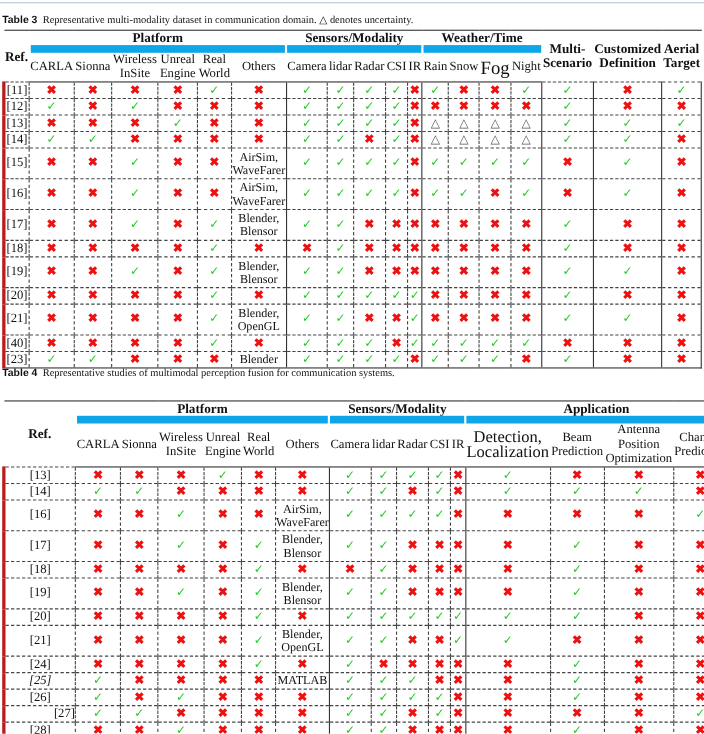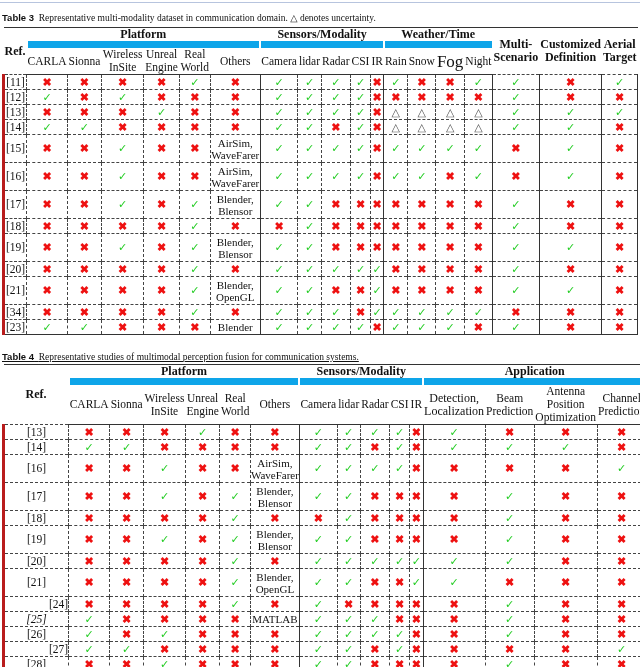--- a/index.html
+++ b/index.html
@@ -297,21 +297,21 @@
         <td><span class="ck">✓</span></td>
         <td class="sep"><span class="cx">✖</span></td>
         <td><span class="cx">✖</span></td>
         <td><span class="cx">✖</span></td>
         <td><span class="cx">✖</span></td>
         <td class="sep"><span class="ck">✓</span></td>
         <td class="sep"><span class="ck">✓</span></td>
         <td class="sep last"><span class="cx">✖</span></td>
       </tr>
       <tr>
-        <td class="ref" style="height: 14px;">[34]</td>
+        <td class="ref" style="height: 14px;">[40]</td>
         <td><span class="cx">✖</span></td>
         <td><span class="cx">✖</span></td>
         <td><span class="cx">✖</span></td>
         <td><span class="cx">✖</span></td>
         <td><span class="ck">✓</span></td>
         <td><span class="cx">✖</span></td>
         <td class="sep"><span class="ck">✓</span></td>
         <td><span class="ck">✓</span></td>
         <td><span class="ck">✓</span></td>
         <td><span class="cx">✖</span></td>
@@ -341,21 +341,21 @@
         <td><span class="ck">✓</span></td>
         <td><span class="ck">✓</span></td>
         <td><span class="cx">✖</span></td>
         <td class="sep"><span class="ck">✓</span></td>
         <td class="sep"><span class="cx">✖</span></td>
         <td class="sep last"><span class="cx">✖</span></td>
       </tr>
     </tbody>
 </table>
 
-<div class="caption" style="top:351px;text-decoration:underline;">
+<div class="caption" style="top:334px;">
   <b>Table 4</b>&nbsp;
   <span>Representative studies of multimodal perception fusion for communication systems.</span>
 </div>
 
 <table id="t4" style="left:2px; top:364px; width:636px;">
   <thead>
     <tr class="hdr-top">
       <th rowspan="2" class="grp">Ref.</th>
       <th colspan="6" class="grp">
           <span class="ul" style="display:block;">Platform</span>
@@ -372,21 +372,21 @@
         <th style="font-size: 11.5px;">Sionna</th>
         <th style="font-size: 11.5px;">Wireless InSite</th>
         <th style="font-size: 11.5px;">Unreal Engine</th>
         <th style="font-size: 11.5px;">Real World</th>
         <th style="font-size: 11.5px;">Others</th>
         <th style="font-size: 11.5px;">Camera</th>
         <th style="font-size: 11.5px;">lidar</th>
         <th style="font-size: 11.5px;">Radar</th>
         <th style="font-size: 11.5px;">CSI</th>
         <th style="font-size: 11.5px;">IR</th>
-        <th style="font-size: 12px;">Detection, Localization</th>
+        <th style="font-size: 15px;">Detection, Localization</th>
         <th style="font-size: 11.5px;">Beam Prediction</th>
         <th style="font-size: 11.5px;">Antenna Position Optimization</th>
         <th style="font-size: 11.5px;">Channel Prediction</th>
       </tr>
   </thead>
   <tbody id="t4-body">
       <tr>
         <td class="ref" style="height: 14px;">[13]</td>
         <td><span class="cx">✖</span></td>
         <td><span class="cx">✖</span></td>
@@ -524,21 +524,21 @@
         <td><span class="ck">✓</span></td>
         <td><span class="cx">✖</span></td>
         <td><span class="cx">✖</span></td>
         <td><span class="ck">✓</span></td>
         <td class="sep"><span class="ck">✓</span></td>
         <td><span class="cx">✖</span></td>
         <td><span class="cx">✖</span></td>
         <td class="last"><span class="cx">✖</span></td>
       </tr>
       <tr>
-        <td class="ref" style="height: 14px; text-align: right;">[24]</td>
+        <td class="ref" style="height: 14px;">[24]</td>
         <td><span class="cx">✖</span></td>
         <td><span class="cx">✖</span></td>
         <td><span class="cx">✖</span></td>
         <td><span class="cx">✖</span></td>
         <td><span class="ck">✓</span></td>
         <td><span class="cx">✖</span></td>
         <td class="sep"><span class="ck">✓</span></td>
         <td><span class="cx">✖</span></td>
         <td><span class="cx">✖</span></td>
         <td><span class="cx">✖</span></td>

